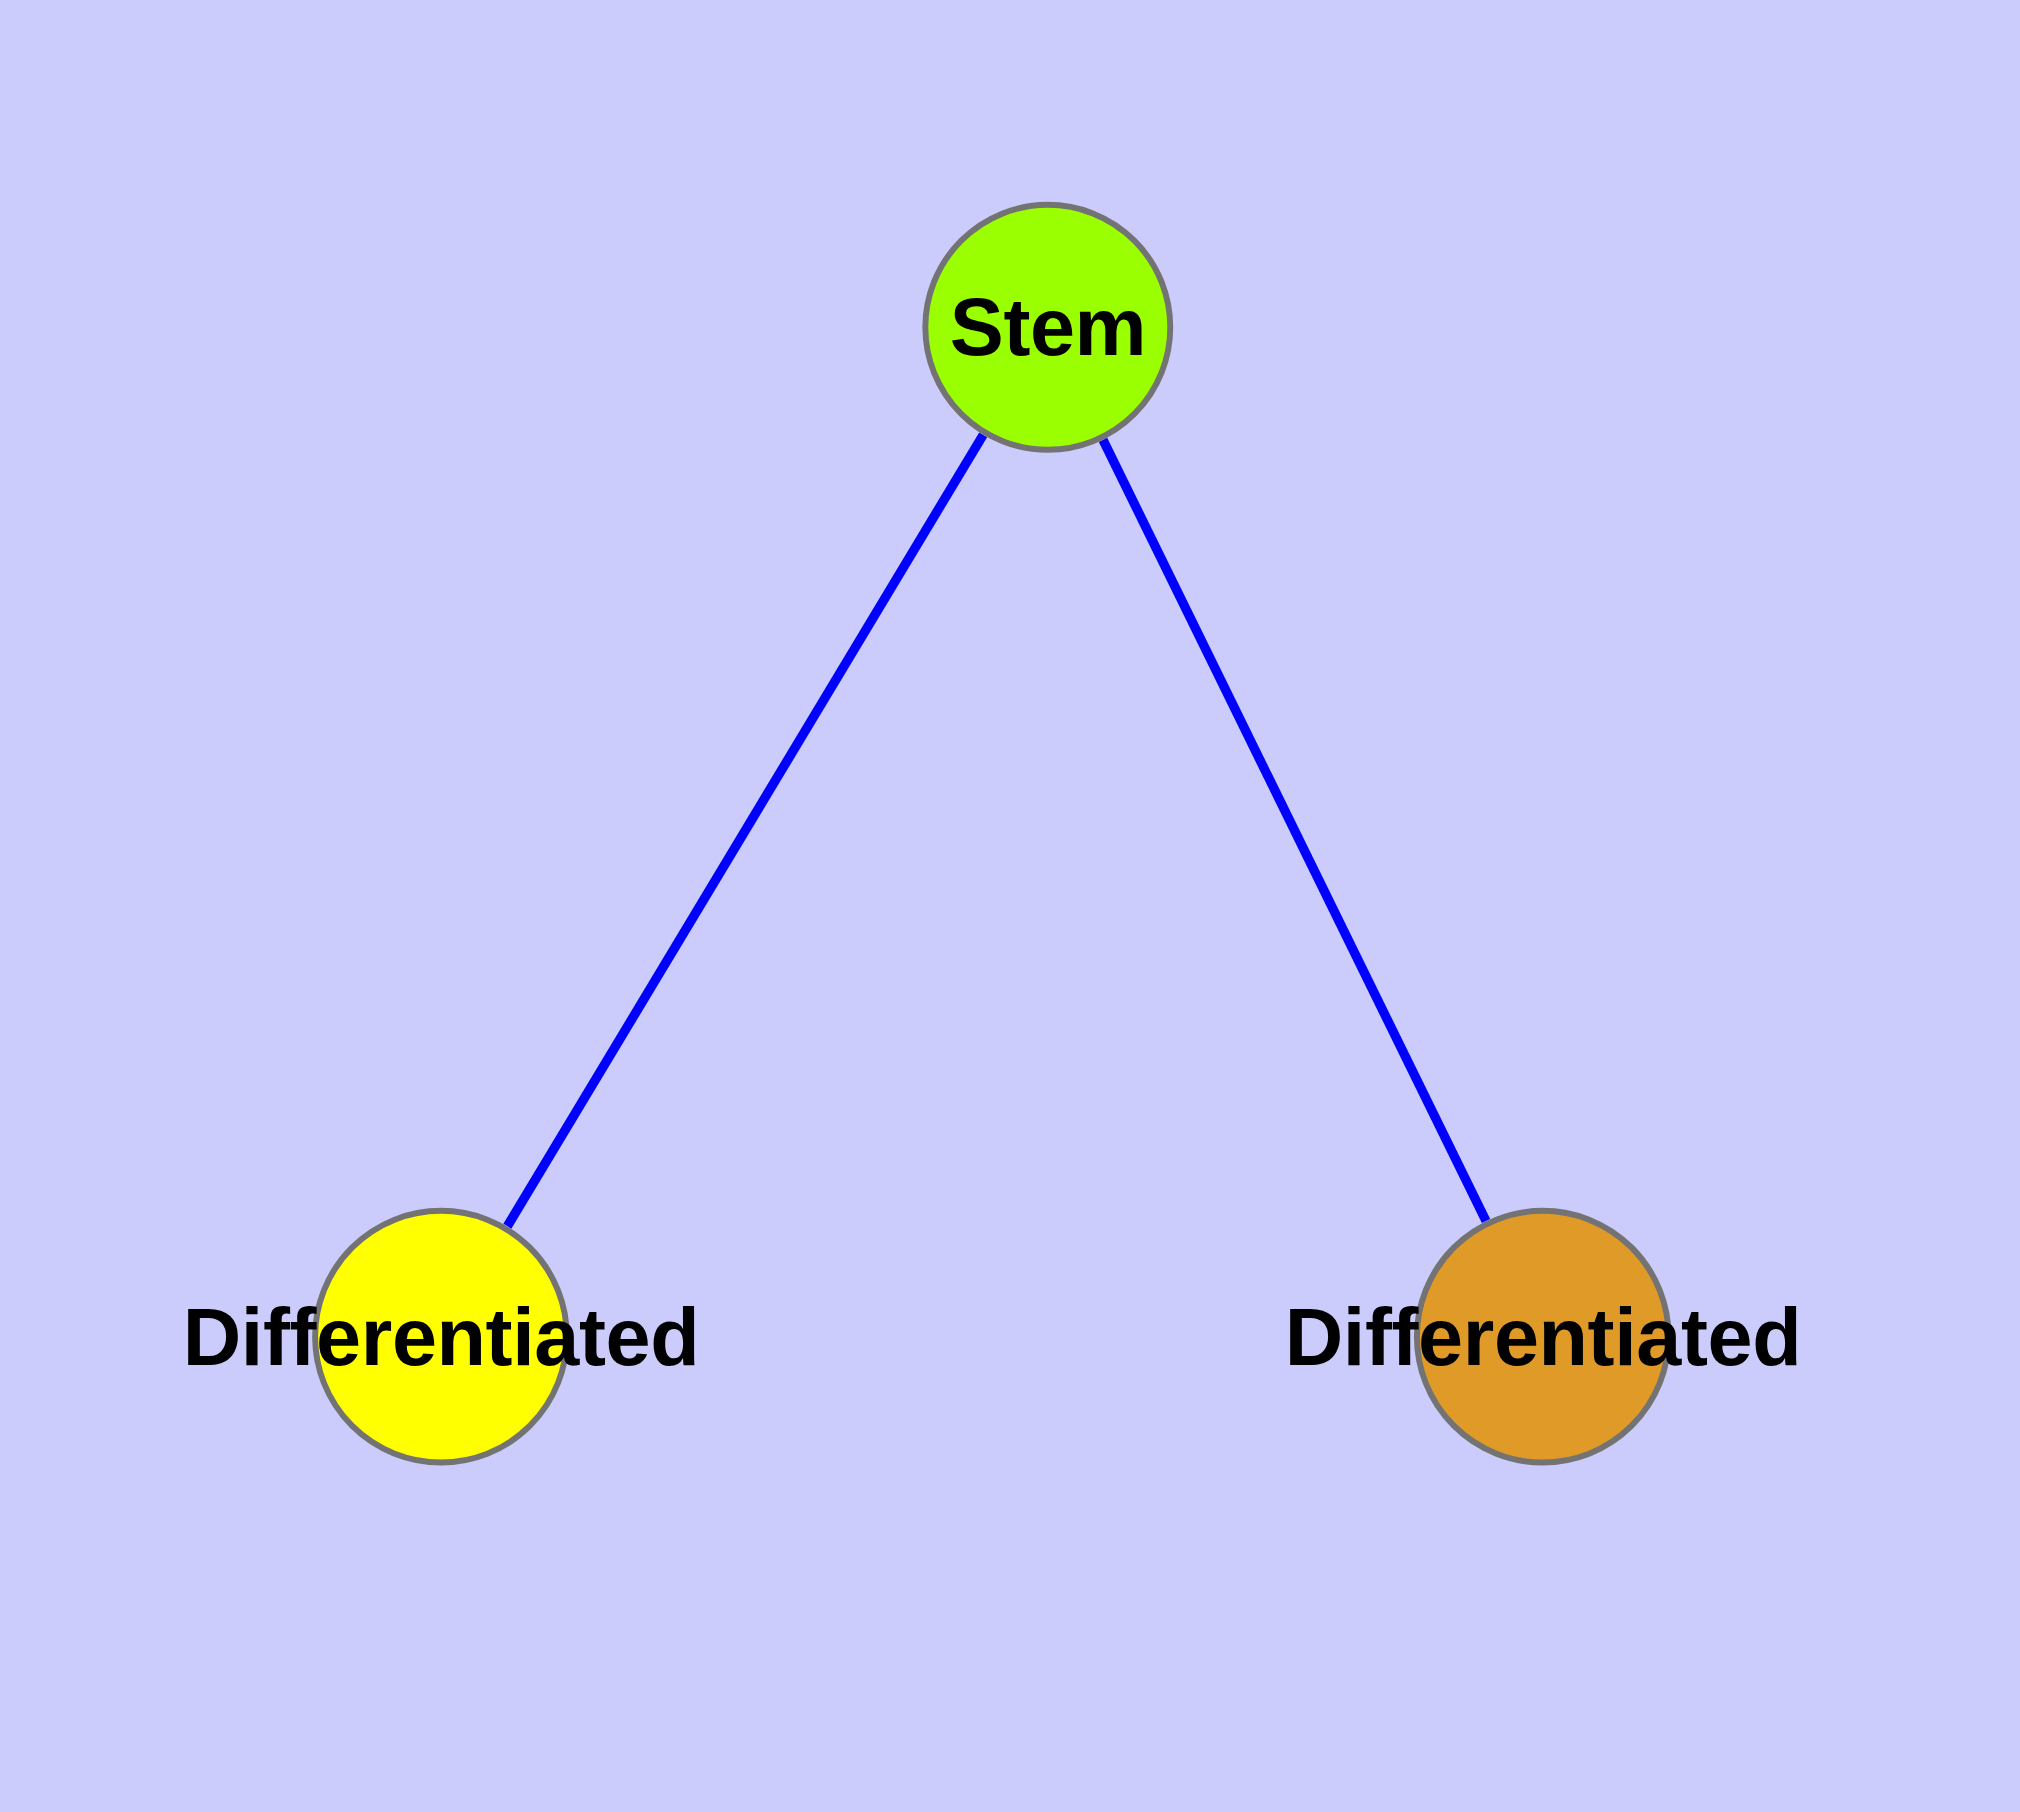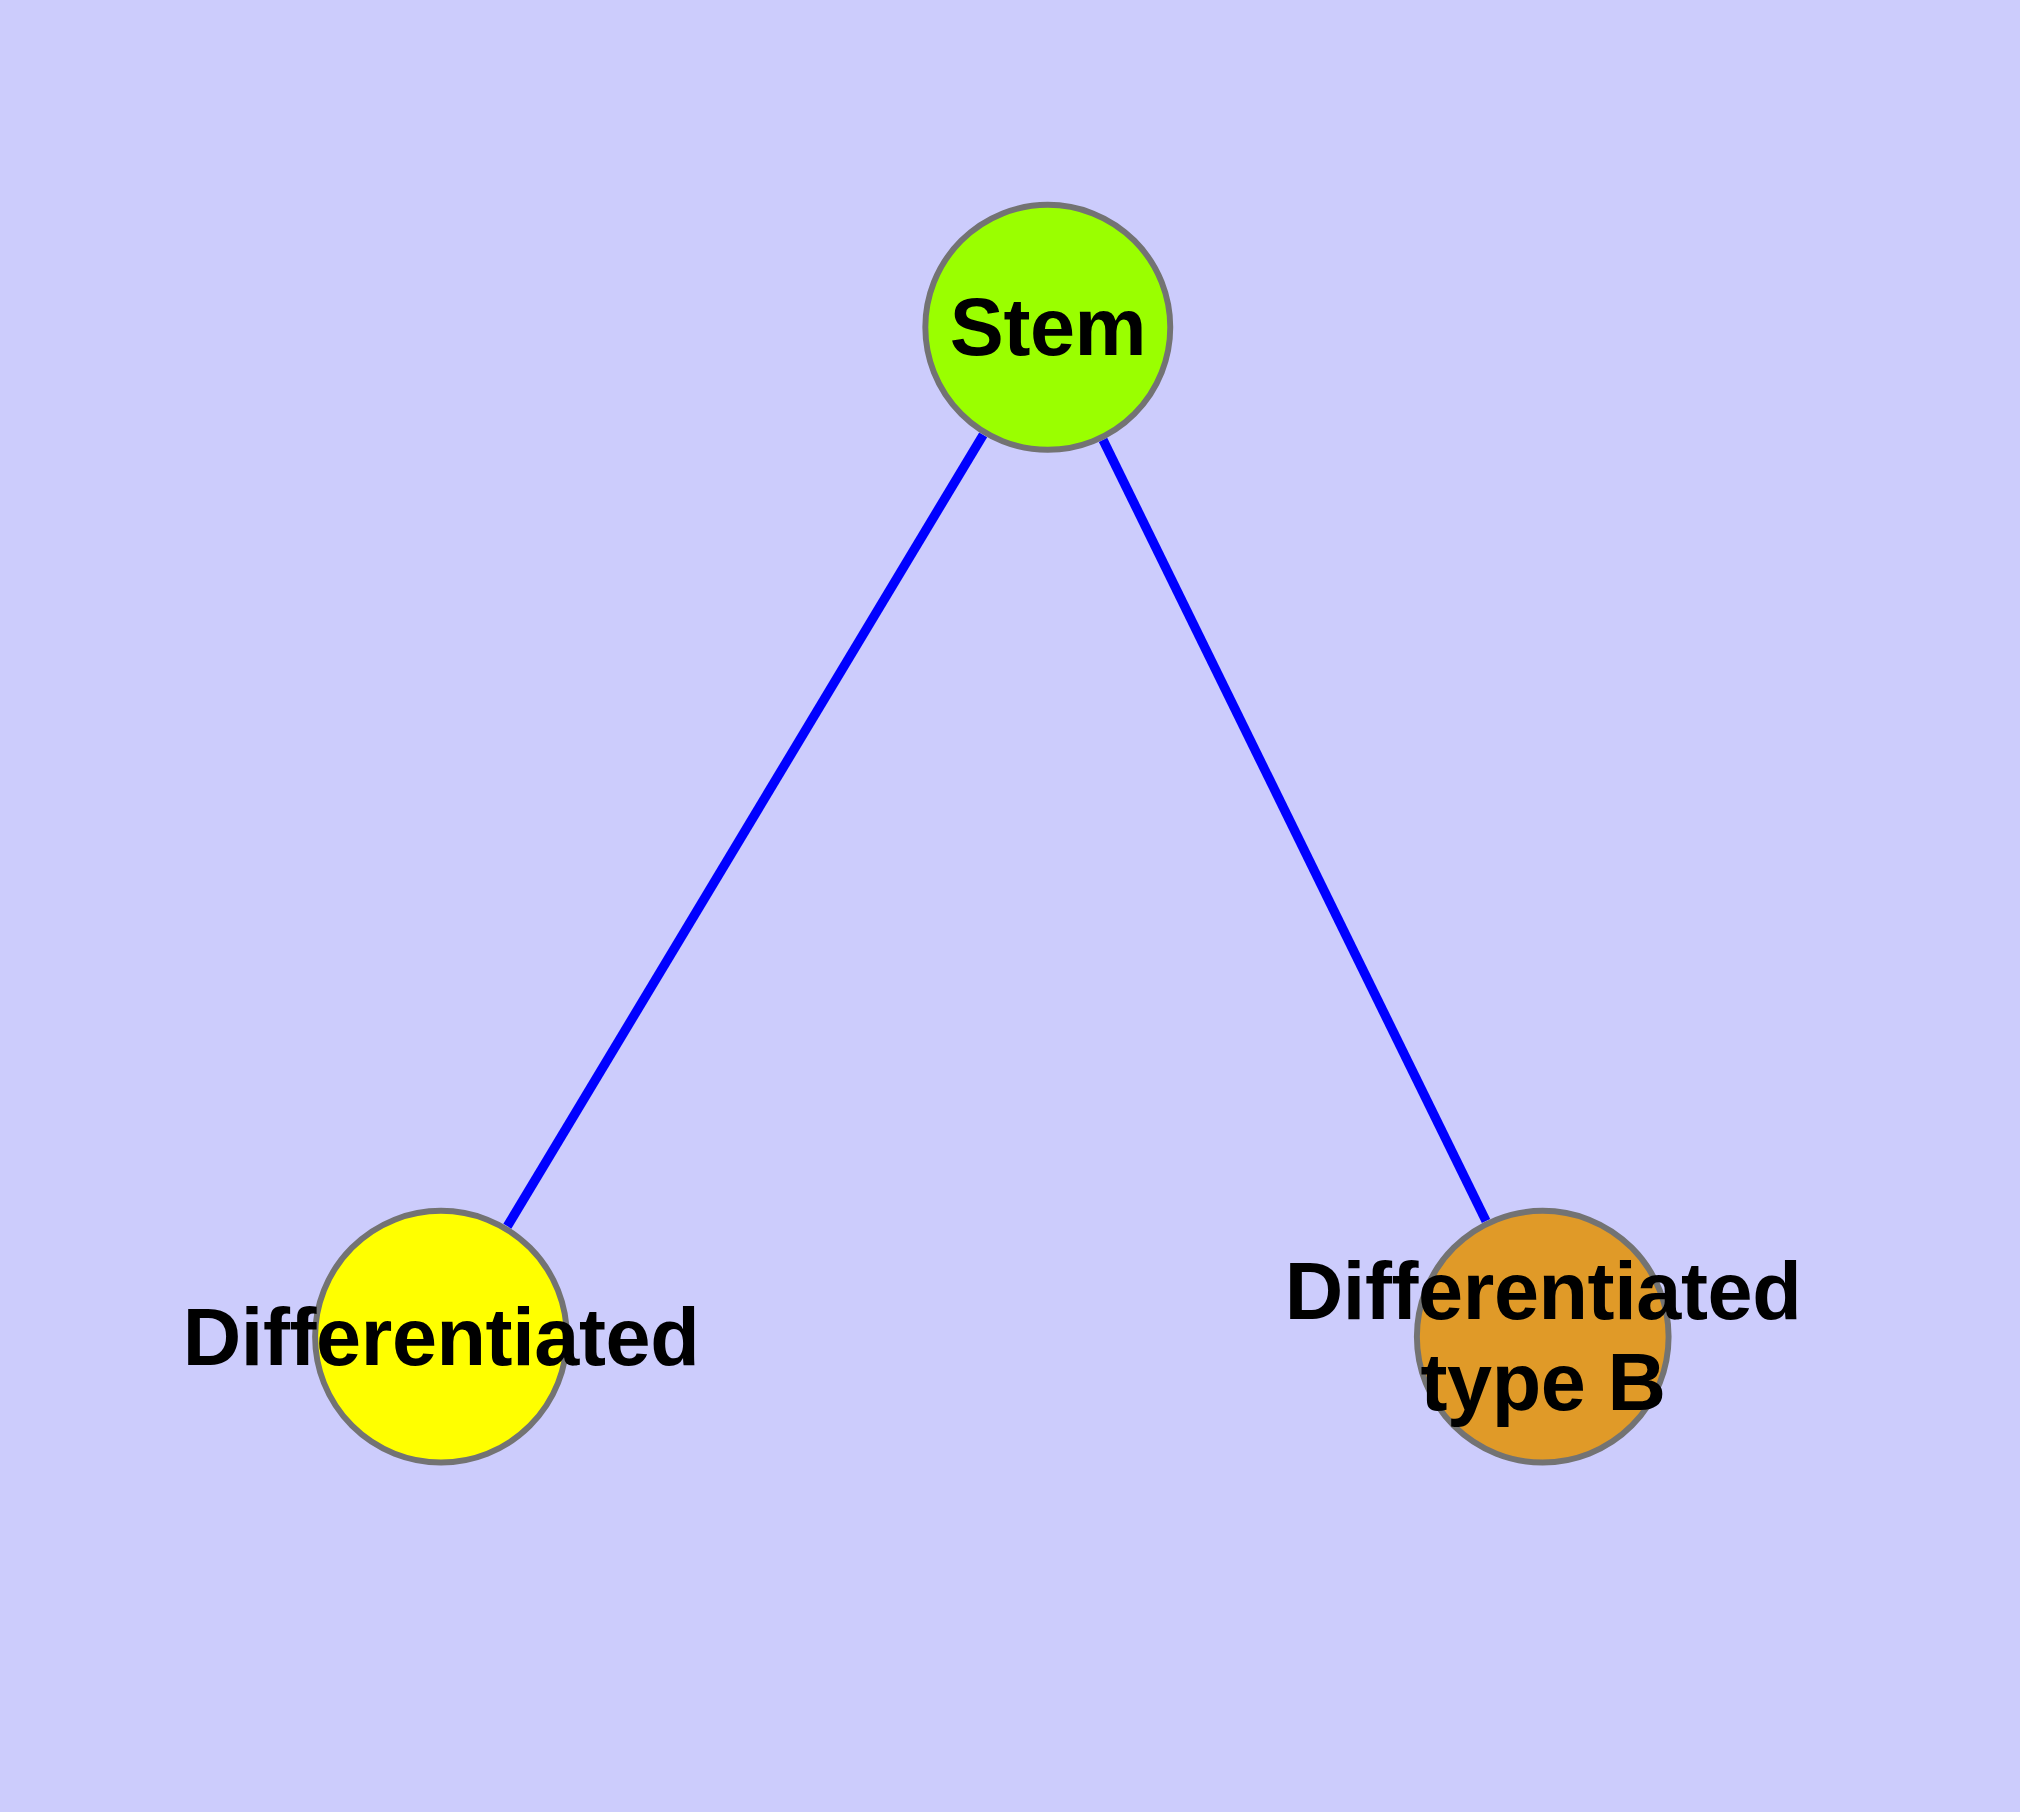--- a/index.html
+++ b/index.html
@@ -54,16 +54,16 @@
       <circle id="node-stem" cx="1236" cy="372" r="144.5" fill="#9aff00" stroke="#737373" stroke-width="7"></circle>
       <circle id="node-diff-a" cx="520" cy="1563" r="148.5" fill="#ffff00" stroke="#737373" stroke-width="7"></circle>
       <circle id="node-diff-b" cx="1820" cy="1563" r="148.5" fill="#e09a28" stroke="#737373" stroke-width="7"></circle>
     </g>
   </svg>
 
   <div class="node-label" id="label-stem" style="left: 1048px; top: 315px; color: rgb(0, 0, 0); font-size: 81px;"><span>Stem</span></div>
 
   <div class="node-label" id="label-diff-a" style="left: 441px; top: 1325px; color: rgb(0, 0, 0); font-size: 81px;"><span>Differentiated</span><br></div>
 
-  <div class="node-label" id="label-diff-b" style="left: 1543px; top: 1325px; color: rgb(0, 0, 0); font-size: 81px;"><span>Differentiated</span><br><span>type B</span></div>
+  <div class="node-label" id="label-diff-b" style="left: 1543px; top: 1325px; color: rgb(0, 0, 0); font-size: 81px;"><span>Differentiated</span><br></div>
 
 </div>
 
 
 </body></html>

